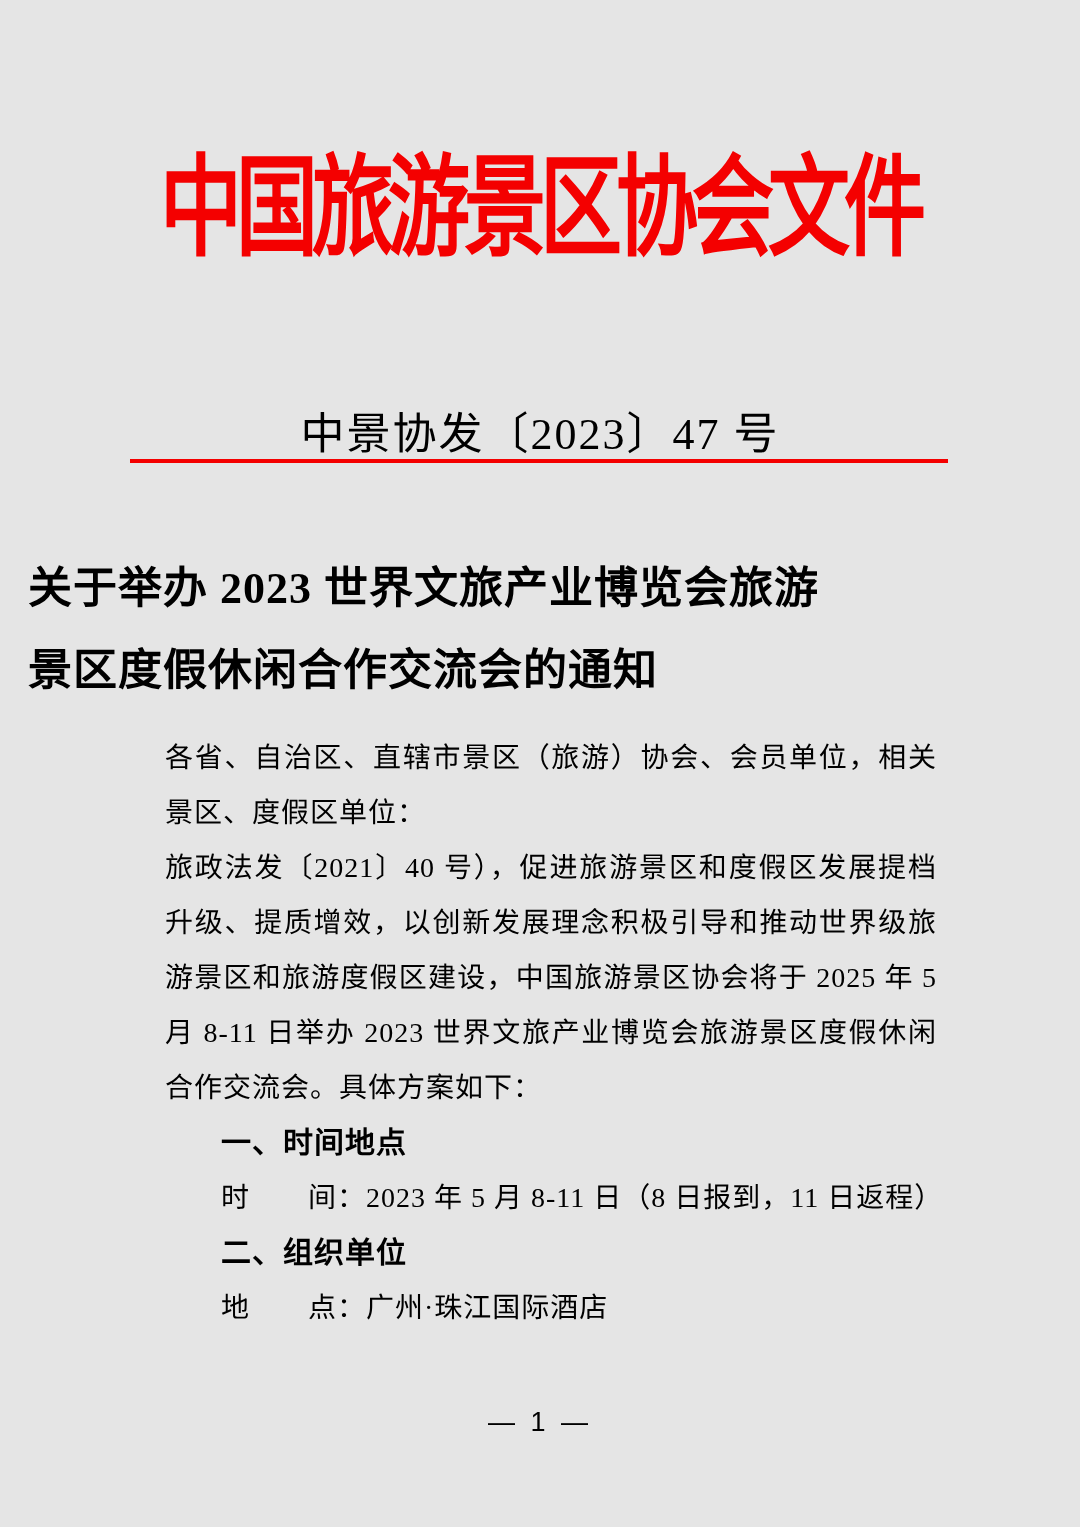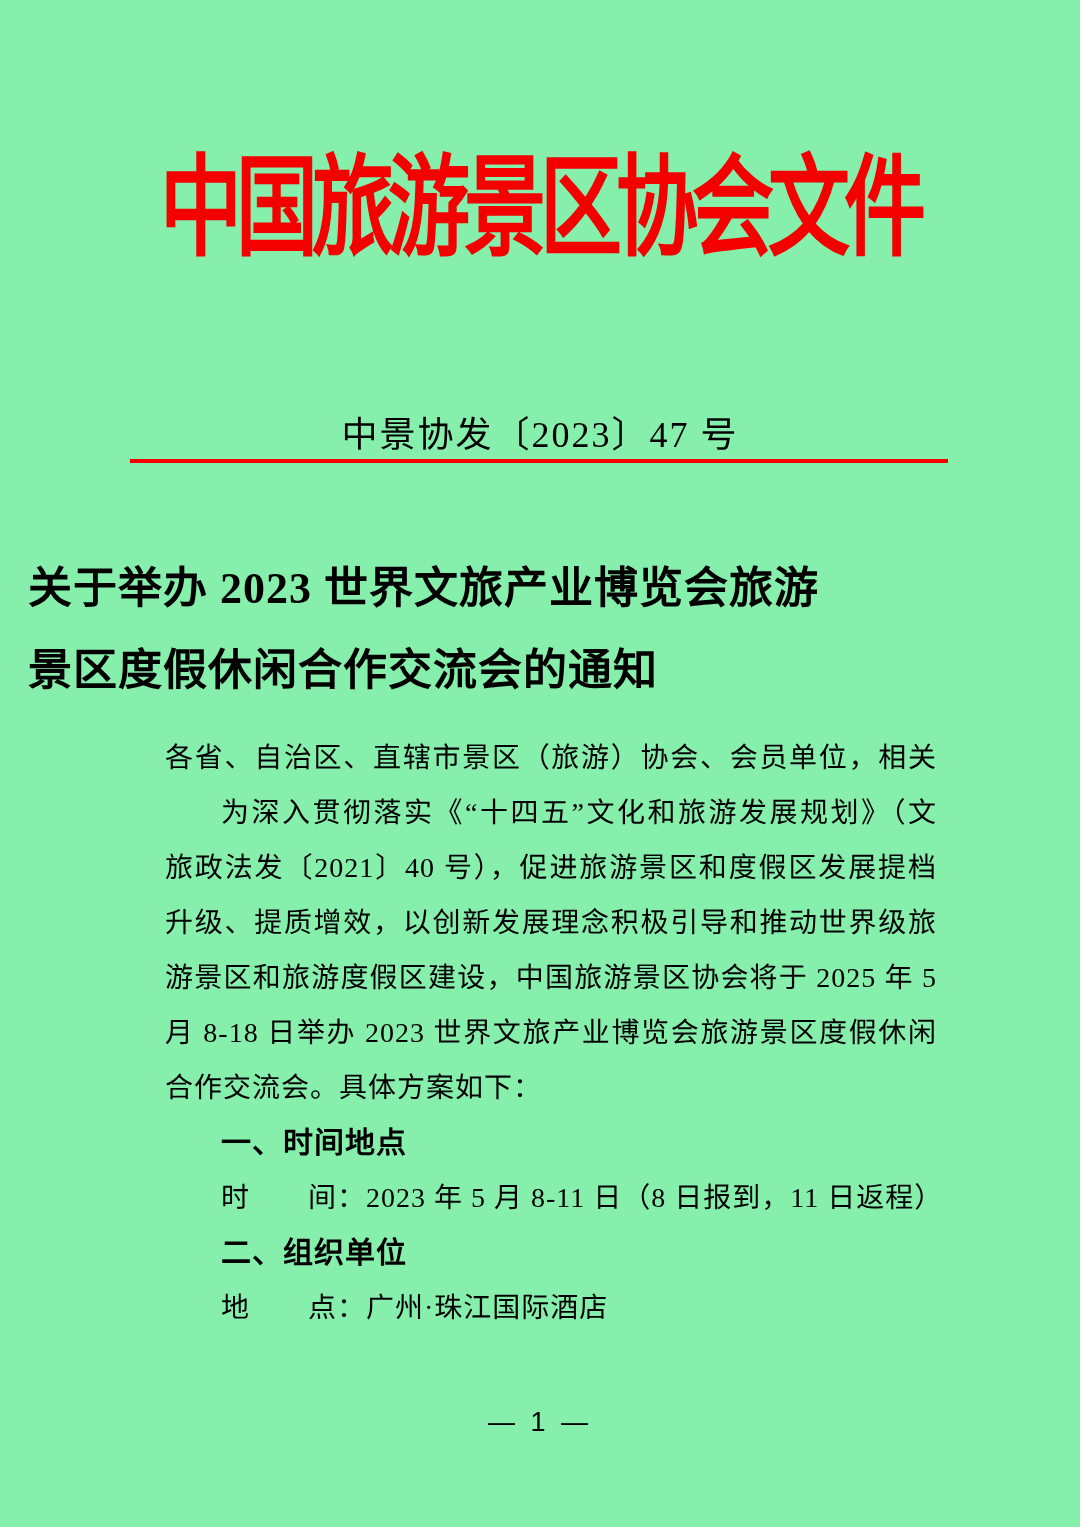--- a/index.html
+++ b/index.html
@@ -2,21 +2,21 @@
 <html lang="zh-CN" style="--accent-red: #f40000;"><head>
 <meta charset="utf-8">
 <style>
   :root { --accent-red: #f40000; }
   html, body { margin: 0; padding: 0; background: #ffffff; }
   .page {
     position: relative;
     width: 1080px;
     height: 1527px;
     margin: 0 auto;
-    background: #86efac;
+    background: #e5e5e5;
     color: #000000;
     font-family: "Liberation Serif", "DejaVu Serif", serif;
     overflow: hidden;
   }
   .red-header {
     position: absolute;
     top: 160px;
     left: 0;
     width: 100%;
     text-align: center;
@@ -28,21 +28,21 @@
     white-space: nowrap;
     transform: scaleY(1.35);
     transform-origin: center;
   }
   .doc-number {
     position: absolute;
     top: 414px;
     left: 0;
     width: 100%;
     text-align: center;
-    font-size: 36px;
+    font-size: 44px;
     line-height: 42px;
     letter-spacing: 2px;
     white-space: nowrap;
   }
   .red-rule {
     position: absolute;
     top: 459px;
     left: 130px;
     width: 818px;
     height: 4px;
@@ -111,26 +111,26 @@
 
   <div class="red-rule"></div>
 
   <div class="title">
     <div>关于举办 2023 世界文旅产业博览会旅游</div>
     <div>景区度假休闲合作交流会的通知</div>
   </div>
 
   <div class="content">
     <div class="line fill">各省、自治区、直辖市景区（旅游）协会、会员单位，相关</div>
+    <div class="line plain">景区、度假区单位：</div>
 
-    <div class="line fill indent2">为深入贯彻落实《“十四五”文化和旅游发展规划》（文</div>
     <div class="line fill">旅政法发〔2021〕40 号），促进旅游景区和度假区发展提档</div>
     <div class="line fill">升级、提质增效，以创新发展理念积极引导和推动世界级旅</div>
     <div class="line fill">游景区和旅游度假区建设，中国旅游景区协会将于 2025 年 5</div>
-    <div class="line fill">月 8-18 日举办 2023 世界文旅产业博览会旅游景区度假休闲</div>
+    <div class="line fill">月 8-11 日举办 2023 世界文旅产业博览会旅游景区度假休闲</div>
     <div class="line plain">合作交流会。具体方案如下：</div>
 
     <div class="line heading indent2">一、时间地点</div>
     <div class="line plain indent2">时　　间：2023 年 5 月 8-11 日（8 日报到，11 日返程）</div>
     <div class="line heading indent2">二、组织单位</div>
 
     <div class="line plain indent2">地　　点：广州·珠江国际酒店</div>
   </div>
 
   <div class="page-number">— 1 —</div>

